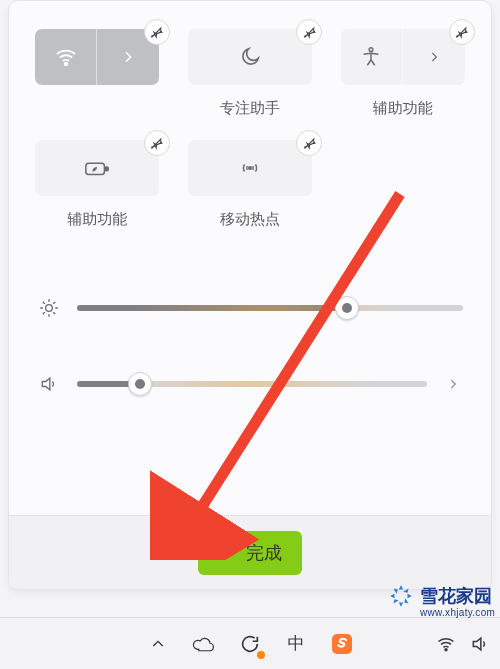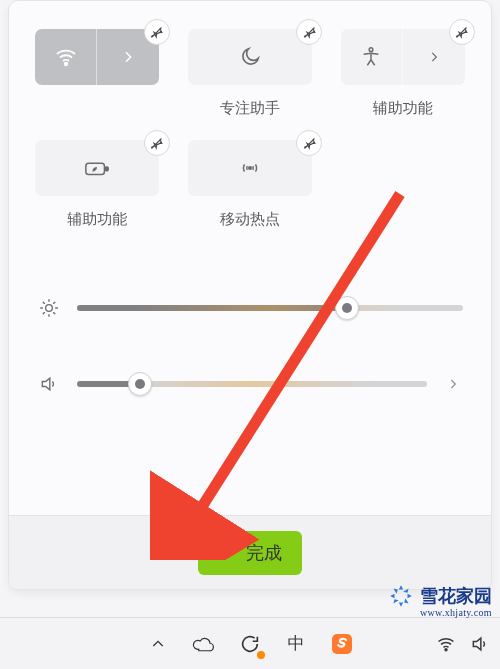--- a/index.html
+++ b/index.html
@@ -61,21 +61,21 @@
   }
   .tb-center { position:absolute; left:50%; transform:translateX(-50%); display:flex; gap:20px; align-items:center; }
   .tb-center .tico { width:26px; height:26px; display:flex; align-items:center; justify-content:center; color:#3a3a3f; }
   .tb-right { position:absolute; right:10px; display:flex; gap:14px; align-items:center; color:#3a3a3f; }
   .tb-right .tico { width:20px; height:20px; display:flex; align-items:center; justify-content:center; }
   .arrow-annot { position:absolute; pointer-events:none; }
   .watermark {
     position:absolute; right:8px; bottom:60px; display:flex; align-items:center; gap:6px;
     font-size:18px; font-weight:700; color:#1a3a8a;
   }
-  .watermark .sub { position:absolute; top:24px; left:32px; font-size:10px; font-weight:400; color:#1a3a8a; letter-spacing:.3px;font-family:Liberation Serif, serif; }
+  .watermark .sub { position:absolute; top:24px; left:32px; font-size:10px; font-weight:400; color:#1a3a8a; letter-spacing:.3px; }
   .wlogo { width:26px; height:26px; }
   svg { display:block; }
 </style>
 </head>
 <body>
 
 <div class="panel">
 
   <div class="tiles">
 

